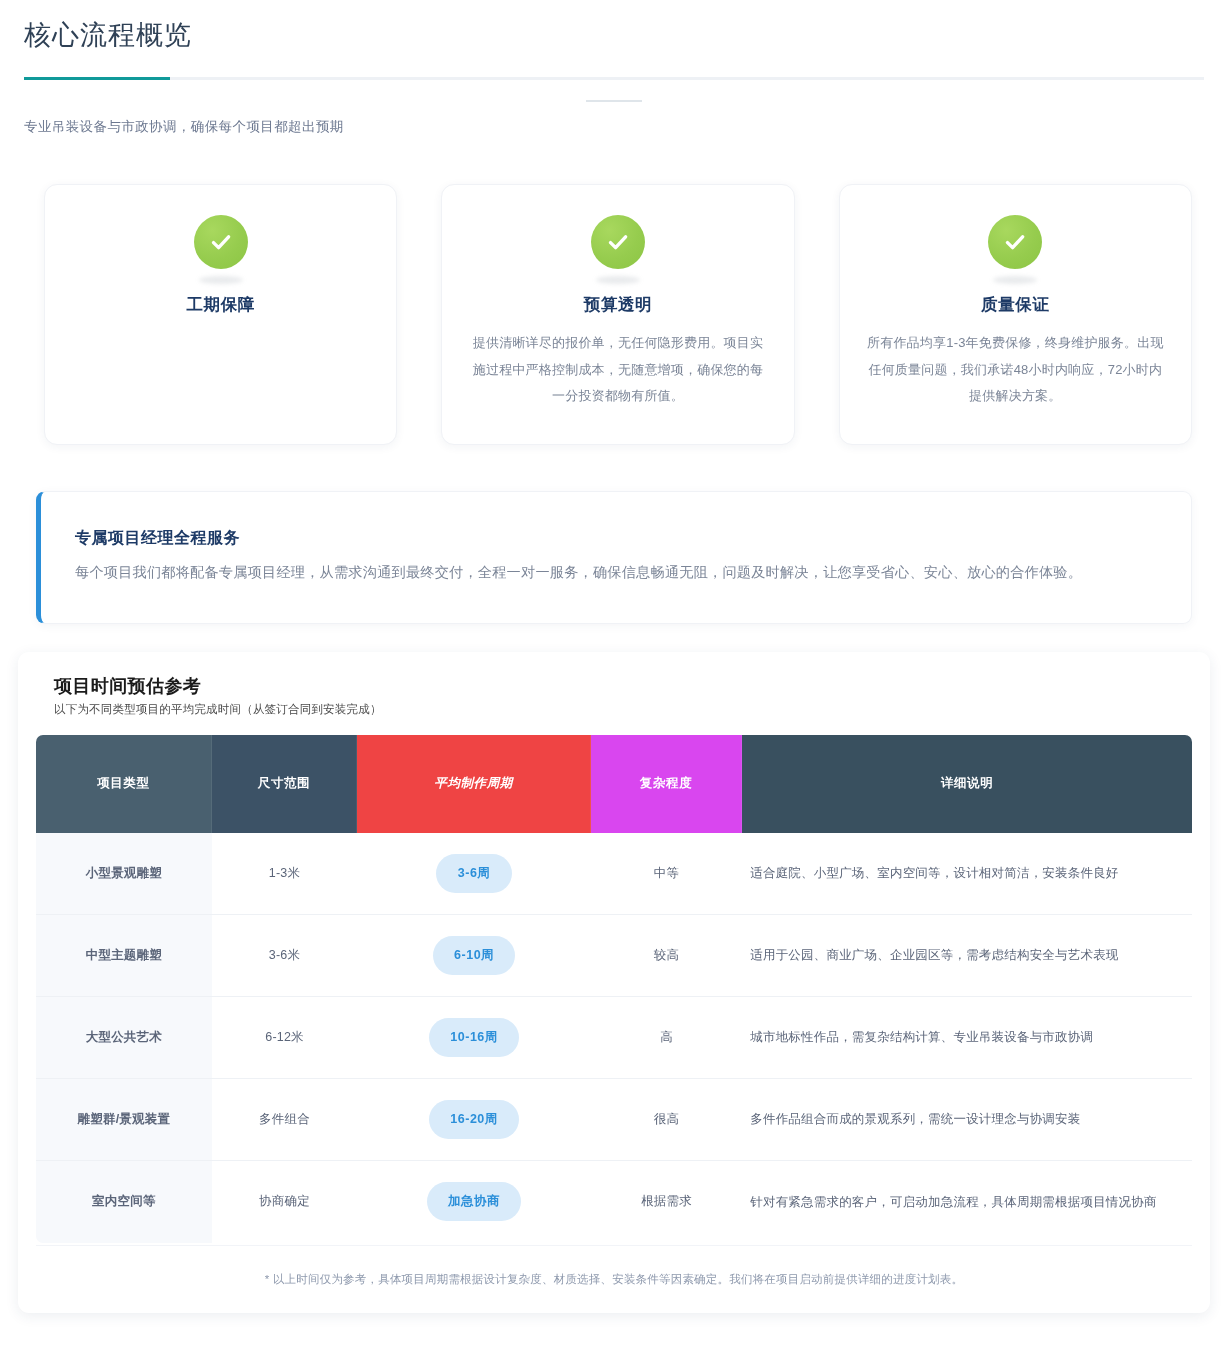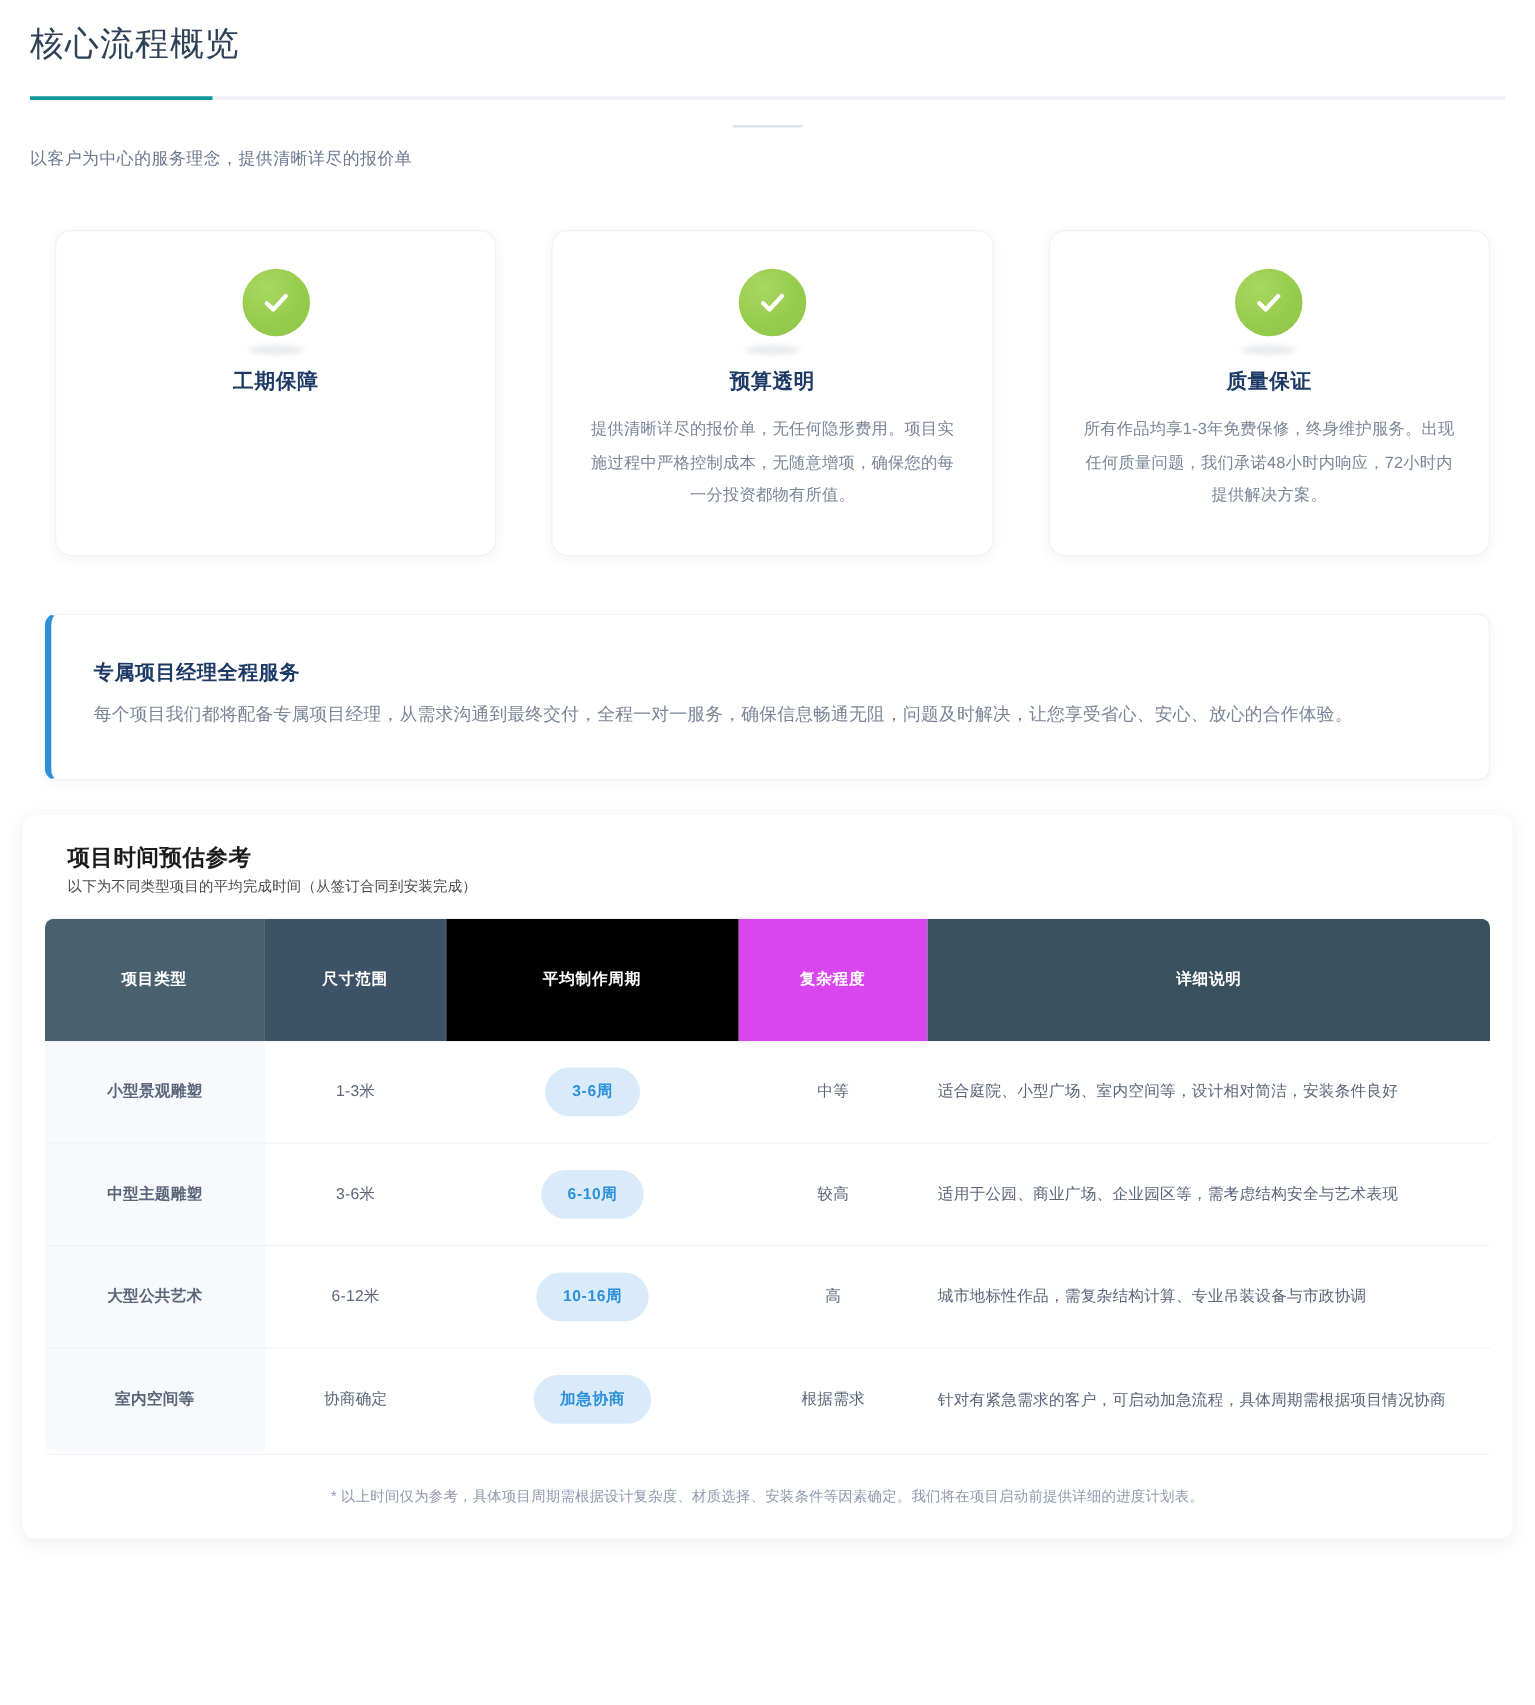--- a/index.html
+++ b/index.html
@@ -167,21 +167,21 @@
     font-weight: bold;
     letter-spacing: .6px;
     height: 98px;
     vertical-align: middle;
     text-align: center;
     border-right: 1px solid rgba(255,255,255,.07);
     margin-left: 40px;
   }
   table.proj thead th:first-child { background: #49606f; }
   table.proj thead th:nth-child(2) { background: #3c5266; }
-  table.proj thead th:nth-child(3) { background: #000000; }
+  table.proj thead th:nth-child(3) { background: #ef4444; font-style: italic; }
   table.proj thead th:nth-child(4) { background: #d946ef; }
   table.proj thead th:last-child { background: #39505f; border-right: none; }
 
   table.proj tbody td {
     background: #ffffff;
     border-bottom: 1px solid #eef1f5;
     font-size: 12.5px;
     color: #5b6579;
     height: 82px;
     vertical-align: middle;
@@ -234,21 +234,21 @@
 </style>
 </head>
 <body>
 
 <div class="page">
 
   <div class="page-header">
     <h1 class="page-title">核心流程概览</h1>
     <div class="title-rule"></div>
     <div class="mini-dash"></div>
-    <div class="subtitle">以客户为中心的服务理念，提供清晰详尽的报价单</div>
+    <div class="subtitle">专业吊装设备与市政协调，确保每个项目都超出预期</div>
   </div>
 
   <div class="cards">
 
     <div class="card">
       <div class="icon-wrap">
         <div class="check-circle">
           <svg width="30" height="30" viewBox="0 0 30 30" aria-hidden="true">
             <path d="M7.5 15.6 L12.6 20.6 L22.6 9.8" fill="none" stroke="#ffffff" stroke-width="3.4" stroke-linecap="round" stroke-linejoin="round"></path>
           </svg>
@@ -337,20 +337,29 @@
           <tr>
             <td class="c-type">大型公共艺术</td>
             <td class="c-size">6-12米</td>
             <td class="c-cycle">
               <span class="pill">10-16周</span>
             </td>
             <td class="c-complex">高</td>
             <td class="c-detail">城市地标性作品，需复杂结构计算、专业吊装设备与市政协调</td>
           </tr>
           <tr>
+            <td class="c-type">雕塑群/景观装置</td>
+            <td class="c-size">多件组合</td>
+            <td class="c-cycle">
+              <span class="pill">16-20周</span>
+            </td>
+            <td class="c-complex">很高</td>
+            <td class="c-detail">多件作品组合而成的景观系列，需统一设计理念与协调安装</td>
+          </tr>
+          <tr>
             <td class="c-type">室内空间等</td>
             <td class="c-size">协商确定</td>
             <td class="c-cycle">
               <span class="pill">加急协商</span>
             </td>
             <td class="c-complex">根据需求</td>
             <td class="c-detail">针对有紧急需求的客户，可启动加急流程，具体周期需根据项目情况协商</td>
           </tr>
         </tbody>
       </table>

